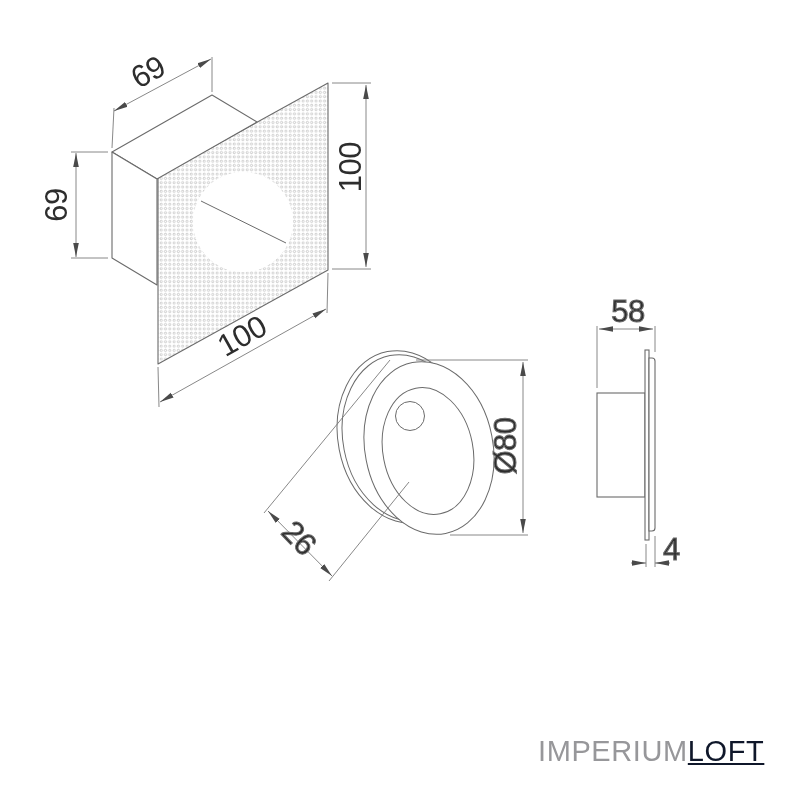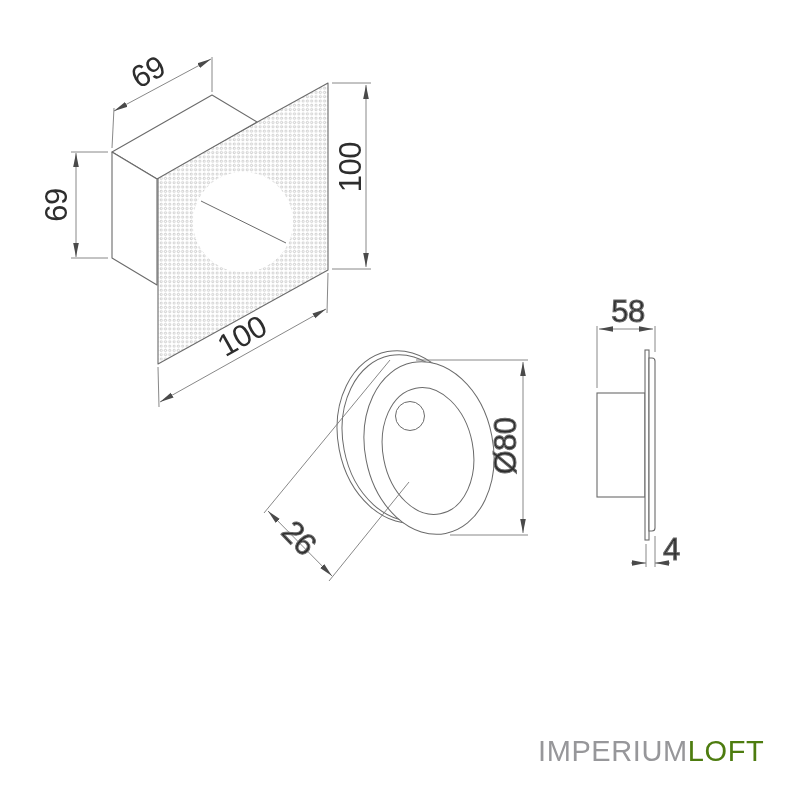--- a/index.html
+++ b/index.html
@@ -100,15 +100,15 @@
       <line x1="646" y1="544" x2="646" y2="567"></line>
       <line x1="655" y1="536" x2="655" y2="567"></line>
       <line x1="631" y1="563" x2="646" y2="563" marker-end="url(#arw)"></line>
       <line x1="670" y1="563" x2="655" y2="563" marker-end="url(#arw)"></line>
     </g>
     <text class="dimtxt" text-anchor="start" x="663" y="560">4</text>
   </g>
 </svg>
 
 <div id="logo">
-  <span id="logo-part1" style="color: rgb(151, 151, 154);">IMPERIUM</span><span id="logo-part2" style="color: #4d7c0f;">LOFT</span>
+  <span id="logo-part1" style="color: rgb(151, 151, 154);">IMPERIUM</span><span id="logo-part2" style="color: #0f172a; text-decoration: underline;">LOFT</span>
 </div>
 </div>
 
 </body></html>

